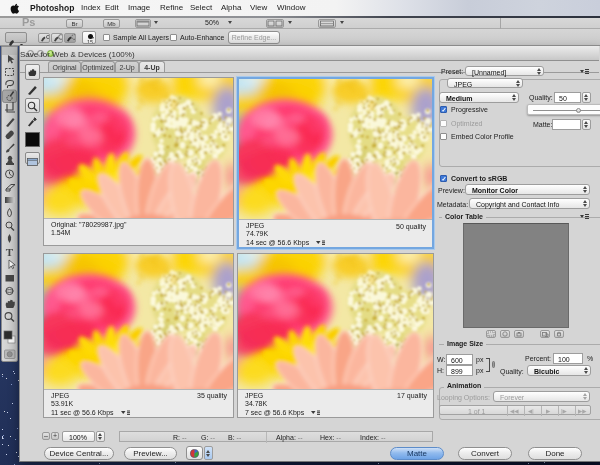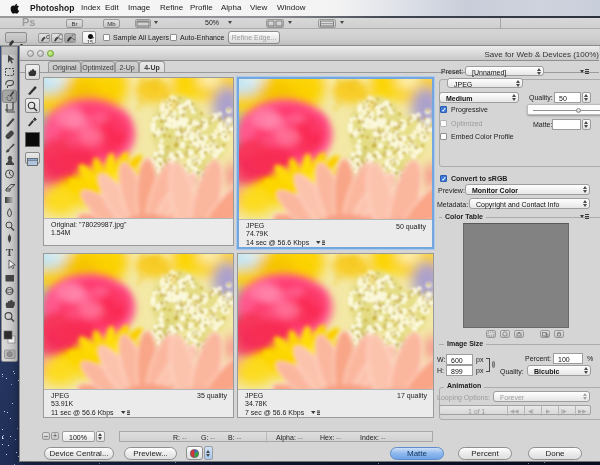--- a/index.html
+++ b/index.html
@@ -27,21 +27,21 @@
 .dis{color:#9b9b9b !important}
 
 #palette{position:absolute;left:1px;top:46px;width:17px;height:316px;
  background:linear-gradient(to right,#d9d9d9,#c4c4c4);border:1px solid #8c8c8c;border-radius:0 0 2px 2px}
 
 #dialog{position:absolute;left:19px;top:45px;width:582px;height:417px;
  background:#d5d5d5;border:1px solid #8a8a8a;border-bottom:1px solid #777;border-right:none;
  box-shadow:0 5px 10px rgba(0,0,0,.38)}
 #titlebar{position:absolute;left:0;top:0;width:579px;height:15px;
  background:linear-gradient(#ececec,#d3d3d3 70%,#c8c8c8);border-bottom:1px solid #8f8f8f}
-#titlebar .t{position:absolute;left:0;right:0;top:3.5px;text-align:right;font-size:8px;color:#333}
+#titlebar .t{position:absolute;left:0;right:0;top:3.5px;text-align:left;font-size:8px;color:#333}
 .light{position:absolute;top:4px;width:7px;height:7px;border-radius:50%}
 
 .tab{position:absolute;top:15px;height:11px;border:1px solid #9a9a9a;border-bottom:none;
  border-radius:3px 3px 0 0;background:linear-gradient(#d2d2d2,#c3c3c3);
  font-size:7px;color:#3a3a3a;text-align:center;line-height:11px}
 .tab.act{background:linear-gradient(#e9e9e9,#dcdcdc);z-index:3}
 #tabline{position:absolute;left:0;top:26px;width:579px;height:1px;background:#9a9a9a}
 
 .panel{position:absolute;border:1px solid #9a9a9a;background:#fff}
 .panel.sel{border:2px solid #74a7e0;box-shadow:0 0 0 1px #a8c9ec}
@@ -585,21 +585,21 @@
 
 <div id="menubar">
   <svg class="mi" style="left:10px;top:3px" width="10" height="11" viewBox="0 0 22 24">
         <path fill="#111" d="M15.5,1.5c0.2,1.4-0.4,2.7-1.2,3.7c-0.9,1-2.3,1.8-3.6,1.7C10.5,5.6,11.2,4.2,12,3.3 C12.9,2.3,14.4,1.5,15.5,1.5z M19.6,8.3c-0.2,0.1-2.6,1.4-2.6,4.3c0,3.4,3,4.6,3.1,4.6c0,0.1-0.5,1.7-1.6,3.3 c-1,1.4-2,2.8-3.6,2.8c-1.6,0-2-0.9-3.8-0.9c-1.8,0-2.4,0.9-3.9,0.9c-1.6,0-2.7-1.5-3.7-2.9C2.4,18.7,1.4,15.6,1.4,12.7 c0-4.7,3.1-7.2,6.1-7.2c1.6,0,2.9,1,3.9,1c0.9,0,2.4-1.1,4.2-1.1C16.3,5.5,18.4,5.6,19.6,8.3z"></path>
       </svg>
   <span class="mi" style="left:30px;font-weight:bold;font-size:8.5px">Photoshop</span>
   <span class="mi" style="left:81px">Index</span>
   <span class="mi" style="left:105px">Edit</span>
   <span class="mi" style="left:128px">Image</span>
   <span class="mi" style="left:160px">Refine</span>
-  <span class="mi" style="left:190px">Profile</span>
+  <span class="mi" style="left:190px">Select</span>
   <span class="mi" style="left:221px">Alpha</span>
   <span class="mi" style="left:250px">View</span>
   <span class="mi" style="left:277px">Window</span>
 </div>
 <div id="menubarline"></div>
 
 <div id="bar2">
   <span class="abs" style="left:22px;top:-2px;font-size:11px;font-weight:bold;color:#9b9b9b">Ps</span>
   <div class="minibtn" style="left:66px;top:1px;width:17px;height:9px;font-size:6px;line-height:8px">Br</div>
   <div class="minibtn" style="left:103px;top:1px;width:17px;height:9px;font-size:6px;line-height:8px">Mb</div>
@@ -943,17 +943,17 @@
             <circle cx="5" cy="5" r="4.5" fill="#3a6ac8"></circle>
             <path d="M5 .5A4.5 4.5 0 005 9.5z" fill="#d03838"></path>
             <path d="M5 5l3.8-2.5A4.5 4.5 0 015 9.5z" fill="#3aa03a"></path>
             <circle cx="5" cy="5" r="4.5" fill="none" stroke="#555" stroke-width=".6"></circle>
           </svg>
     </div>
     <div class="stepper" style="left:184px;top:400px;height:14px;background:linear-gradient(#cfe2f8,#a8c8ef)">
           <span class="ud"></span>
         </div>
     <div class="btn blue" style="left:370px;top:401px;width:54px">Matte</div>
-    <div class="btn" style="left:438px;top:401px;width:54px">Percent</div>
+    <div class="btn" style="left:438px;top:401px;width:54px">Convert</div>
     <div class="btn" style="left:508px;top:401px;width:54px">Done</div>
   </div>
 </div>
 </div>
 
 </body></html>

